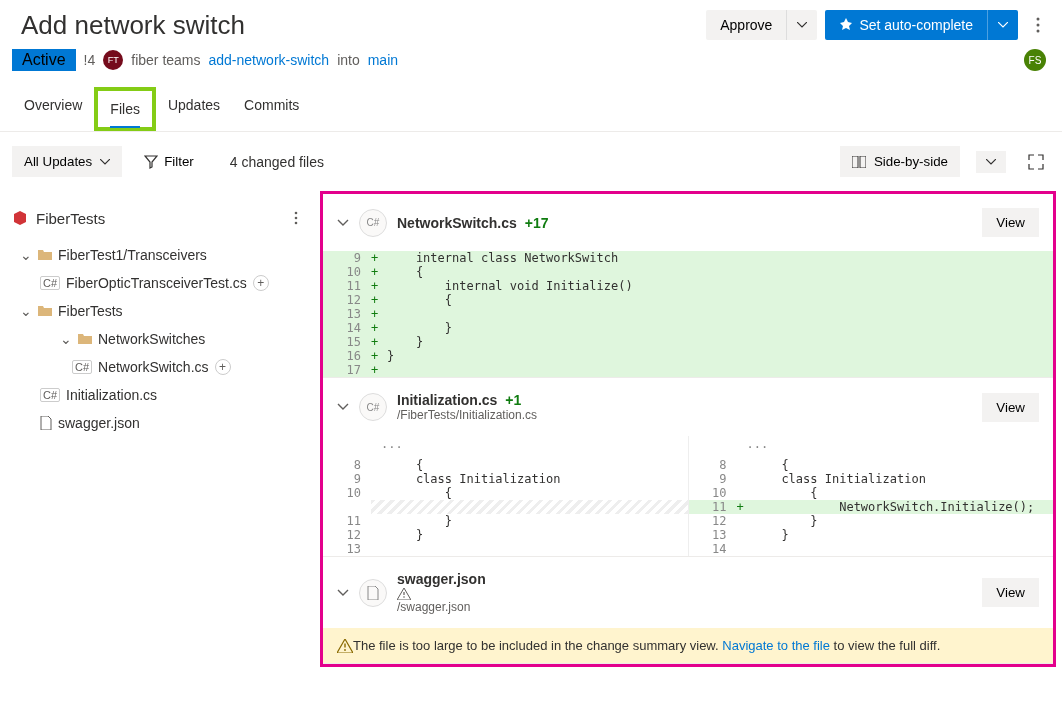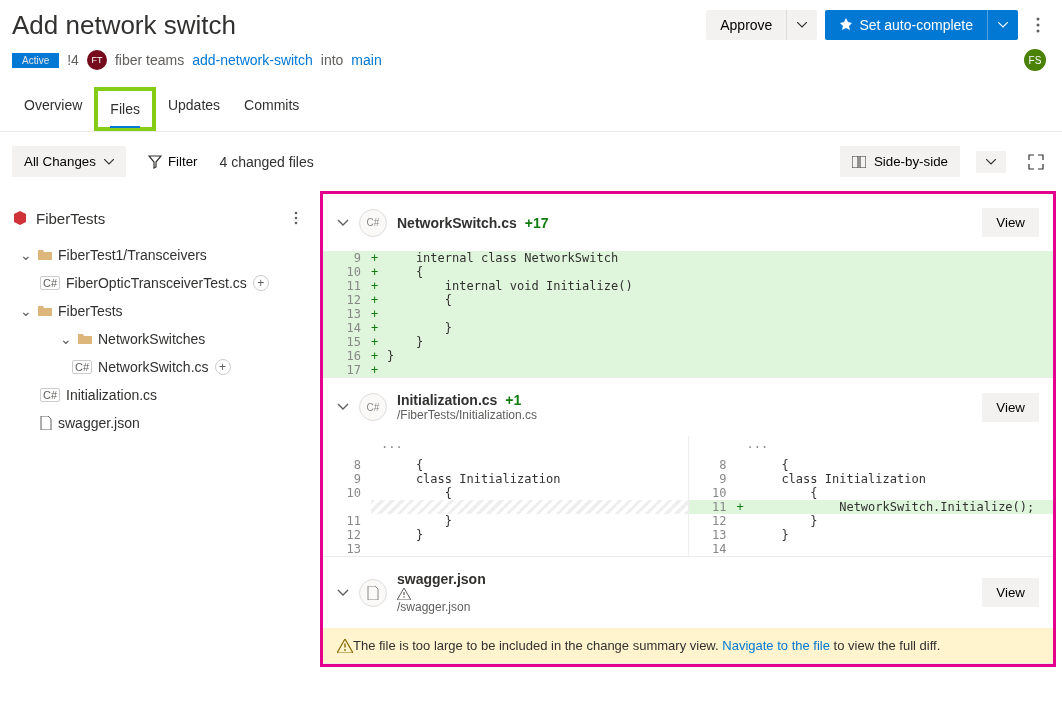--- a/index.html
+++ b/index.html
@@ -1,43 +1,43 @@
 <!DOCTYPE html>
 <html><head>
 <meta charset="utf-8">
 <style>
 * { box-sizing: border-box; margin: 0; padding: 0; }
 body { font-family: "Segoe UI", -apple-system, sans-serif; font-size: 14px; color: #323130; background: #fff; width: 1062px; }
-.header { padding: 10px 12px 0 12px; display: flex; justify-content: space-between; align-items: flex-start; }
+.header { padding: 10px 12px 0 21px; display: flex; justify-content: space-between; align-items: flex-start; }
 .page-title { font-size: 26px; font-weight: 400; }
 .header-actions { display: flex; gap: 8px; align-items: center; }
 .btn { border: none; background: #f3f2f1; padding: 7px 14px; font-size: 14px; cursor: pointer; display: inline-flex; align-items: center; gap: 6px; }
 .btn-split { display: inline-flex; }
 .btn-split .btn { border-radius: 2px 0 0 2px; }
 .btn-split .chev { background: #f3f2f1; border: none; padding: 7px 10px; border-left: 1px solid #ddd; cursor: pointer; border-radius: 0 2px 2px 0; }
 .btn-primary { background: #0078d4; color: #fff; }
 .btn-primary + .chev { background: #0078d4; color: #fff; border-left: 1px solid rgba(255,255,255,0.3); }
 .more-btn { background: transparent; border: none; padding: 6px 10px; cursor: pointer; }
 .meta-row { padding: 8px 12px; display: flex; align-items: center; gap: 8px; font-size: 14px; }
-.badge-active { background: #0078d4; color: #e5e5e5; padding: 2px 10px; border-radius: 0; font-size: 10px; }
+.badge-active { background: #0078d4; color: #000000; padding: 2px 10px; border-radius: 0; font-size: 16px; }
 .pr-id { color: #605e5c; }
 .avatar-sm { width: 20px; height: 20px; border-radius: 50%; background: #750b1c; color: #fff; font-size: 9px; display: inline-flex; align-items: center; justify-content: center; }
 .avatar-fs { width: 22px; height: 22px; border-radius: 50%; background: #498205; color: #fff; font-size: 10px; display: inline-flex; align-items: center; justify-content: center; margin-left: auto; margin-right: 4px; }
 .team { color: #605e5c; }
 .branch-link { color: #0078d4; text-decoration: none; }
 .into { color: #605e5c; }
 .tabs { display: flex; gap: 0; padding: 0 12px; border-bottom: 1px solid #edebe9; margin-top: 8px; }
 .tab { padding: 10px 12px; cursor: pointer; color: #323130; position: relative; }
 .tab.active { color: #323130; }
 .tab.active::after { content: ""; position: absolute; bottom: -1px; left: 12px; right: 12px; height: 2px; background: #0078d4; }
 .tab.boxed { border: 4px solid #84cc16; }
 .toolbar { display: flex; align-items: center; padding: 14px 12px; gap: 10px; }
 .dropdown-btn { background: #f3f2f1; border: none; padding: 8px 12px; cursor: pointer; display: inline-flex; align-items: center; gap: 8px; }
 .filter-btn { background: #fff; border: none; padding: 8px 12px; cursor: pointer; display: inline-flex; align-items: center; gap: 6px; }
-.changed-count { color: #323130; }
+.changed-count { margin-left: 14px; color: #323130; }
 .toolbar-right { margin-left: auto; display: flex; gap: 16px; align-items: center; }
 .view-select { background: #f3f2f1; border: none; padding: 8px 12px; display: inline-flex; align-items: center; gap: 8px; cursor: pointer; }
 .expand-btn { background: transparent; border: none; padding: 6px; cursor: pointer; }
 .content { display: flex; }
 .sidebar { width: 320px; padding: 10px 0; }
 .repo-hdr { display: flex; align-items: center; padding: 4px 12px 10px 12px; gap: 8px; }
 .repo-icon { color: #d13438; }
 .repo-name { font-weight: 400; font-size: 15px; }
 .tree { font-size: 14px; }
 .tree-item { padding: 6px 12px 6px 20px; display: flex; align-items: center; gap: 6px; cursor: pointer; }
@@ -123,21 +123,21 @@
 
 <div class="tabs">
   <div class="tab">Overview</div>
   <div class="tab active boxed">Files</div>
   <div class="tab">Updates</div>
   <div class="tab">Commits</div>
 </div>
 
 <div class="toolbar">
   <button class="dropdown-btn">
-    <span>All Changes</span>
+    <span>All Updates</span>
     <svg width="10" height="6">
         <path d="M0 0l5 5 5-5" fill="none" stroke="#323130" stroke-width="1.2"></path>
       </svg>
   </button>
   <button class="filter-btn">
     <svg width="14" height="14">
         <path d="M1 1h12l-5 6v5l-2 1V7z" fill="none" stroke="#323130" stroke-width="1.2"></path>
       </svg>
     <span>Filter</span>
   </button>

